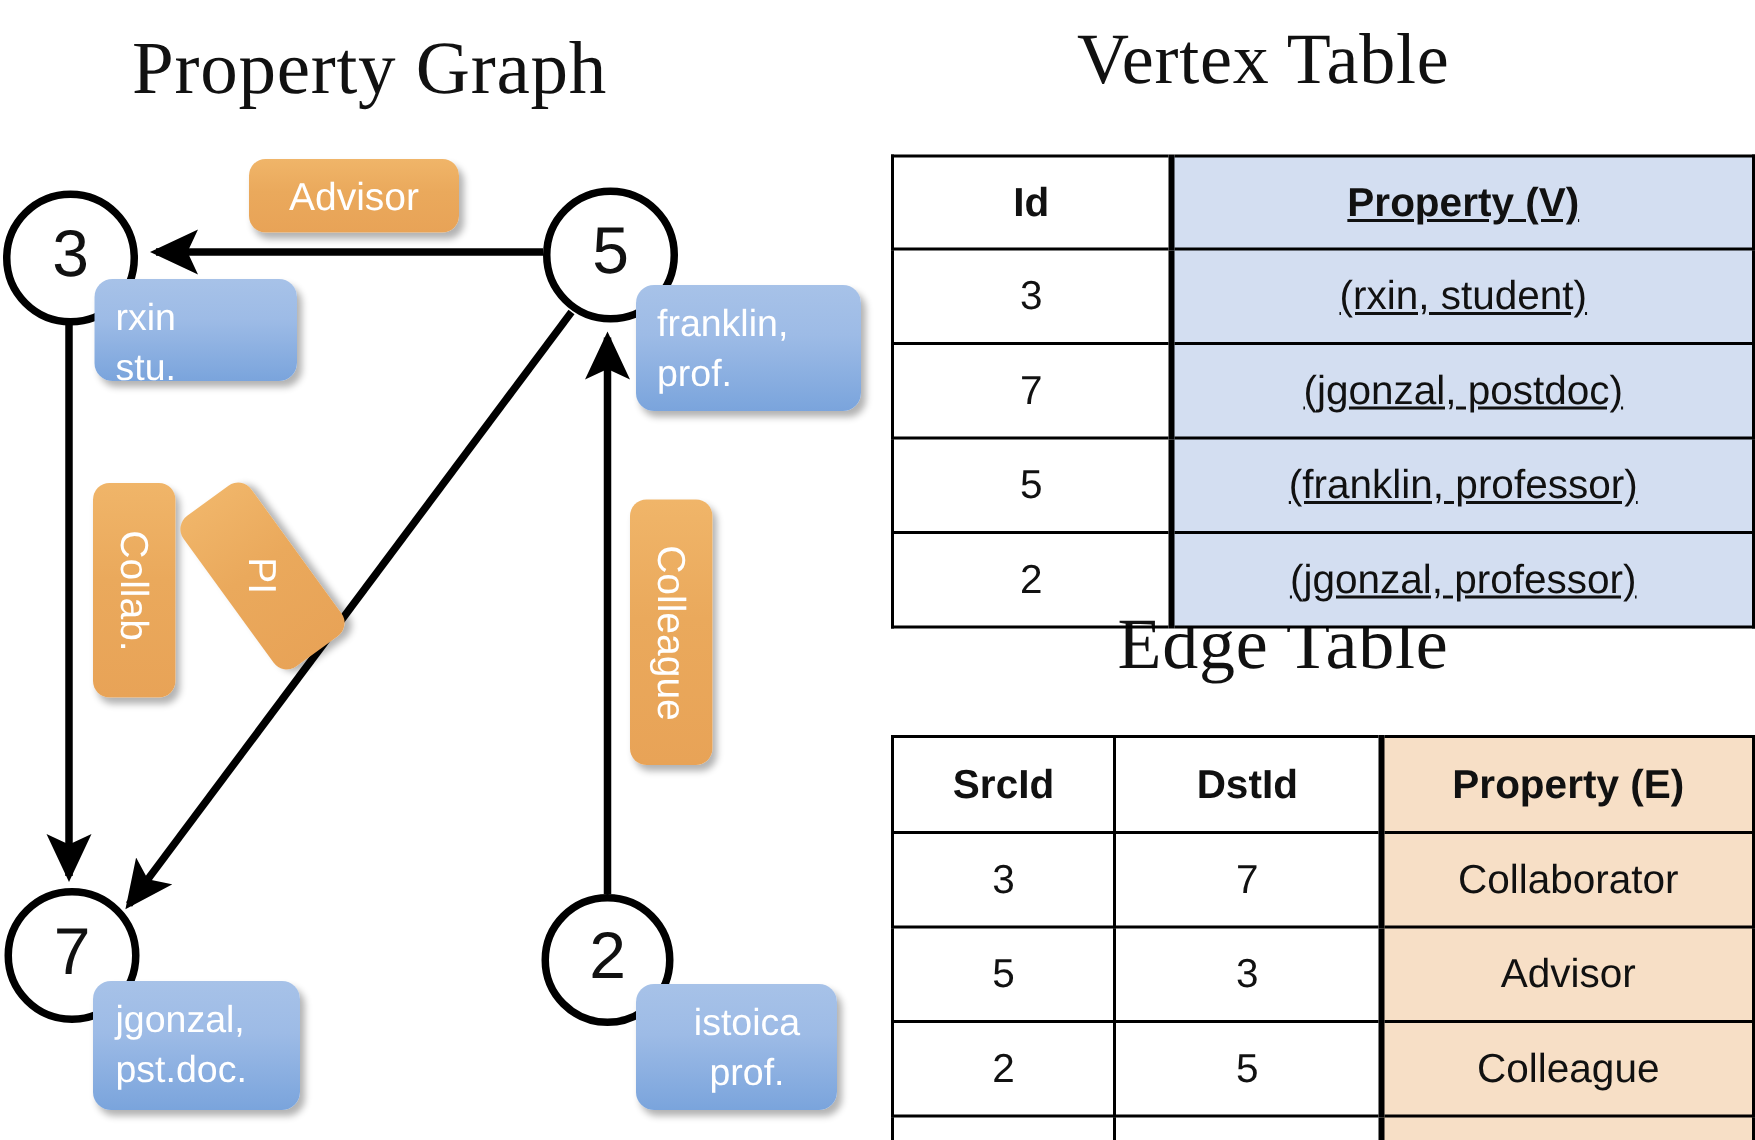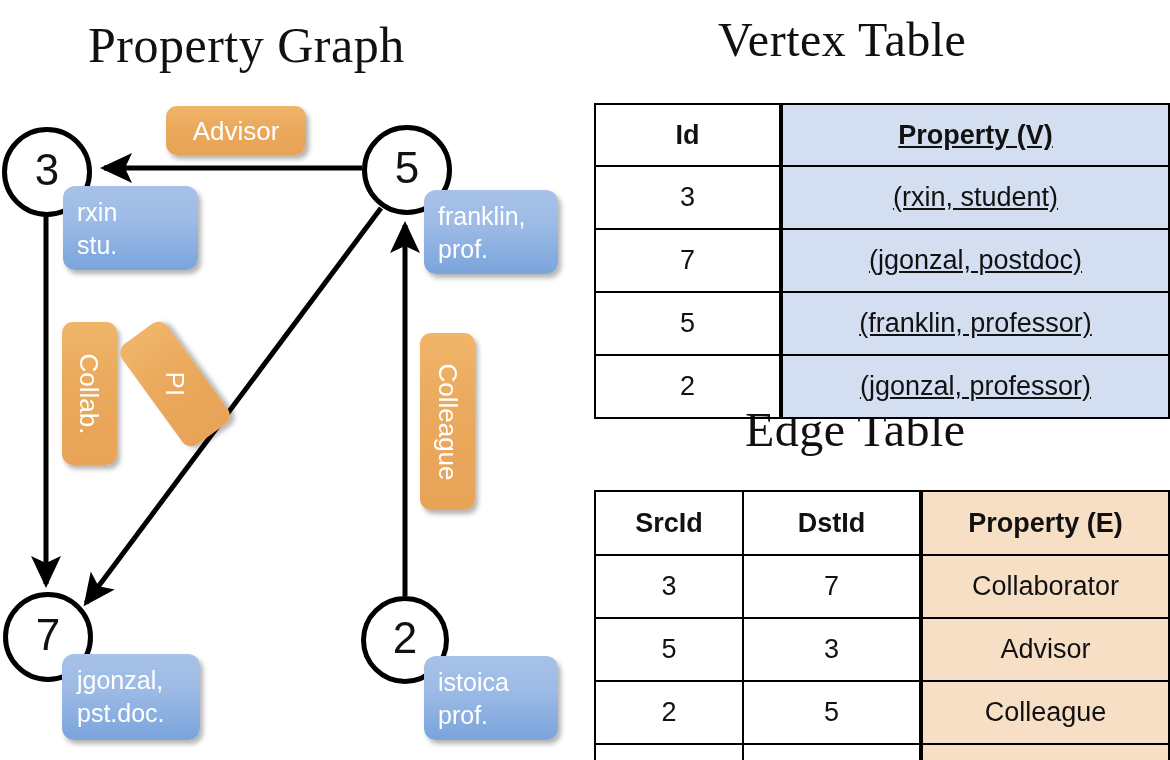--- a/index.html
+++ b/index.html
@@ -93,33 +93,33 @@
 <div class="node" style="left:362px;top:125px;width:90px;height:90px;">
   <span>5</span>
 </div>
 <div class="node" style="left:3px;top:592px;width:90px;height:90px;">
   <span>7</span>
 </div>
 <div class="node" style="left:361px;top:596px;width:88px;height:88px;">
   <span>2</span>
 </div>
 
-<div class="propbox" style="left:63px;top:186px;width:135px;height:84px;">
+<div class="propbox" style="left:63px;top:186px;width:135px;height:68px;">
   <span class="l">rxin</span>
   <span class="l">stu.</span>
 </div>
-<div class="propbox" style="left:424px;top:190px;width:134px;height:84px;">
+<div class="propbox" style="left:424px;top:190px;width:150px;height:84px;">
   <span class="l">franklin,</span>
   <span class="l">prof.</span>
 </div>
 <div class="propbox" style="left:62px;top:654px;width:138px;height:86px;padding-left:15px;">
   <span class="l">jgonzal,</span>
   <span class="l">pst.doc.</span>
 </div>
-<div class="propbox" style="left:424px;top:656px;width:134px;height:84px;">
+<div class="propbox" style="left:424px;top:656px;width:134px;height:84px;text-align:center;">
   <span class="l">istoica</span>
   <span class="l">prof.</span>
 </div>
 
 <div class="edgebox" style="left:166px;top:106px;width:140px;height:49px;">
   <span>Advisor</span>
 </div>
 
 <div class="edgebox vert" style="left:62px;top:322px;width:55px;height:143px;">
   <span>Collab.</span>

